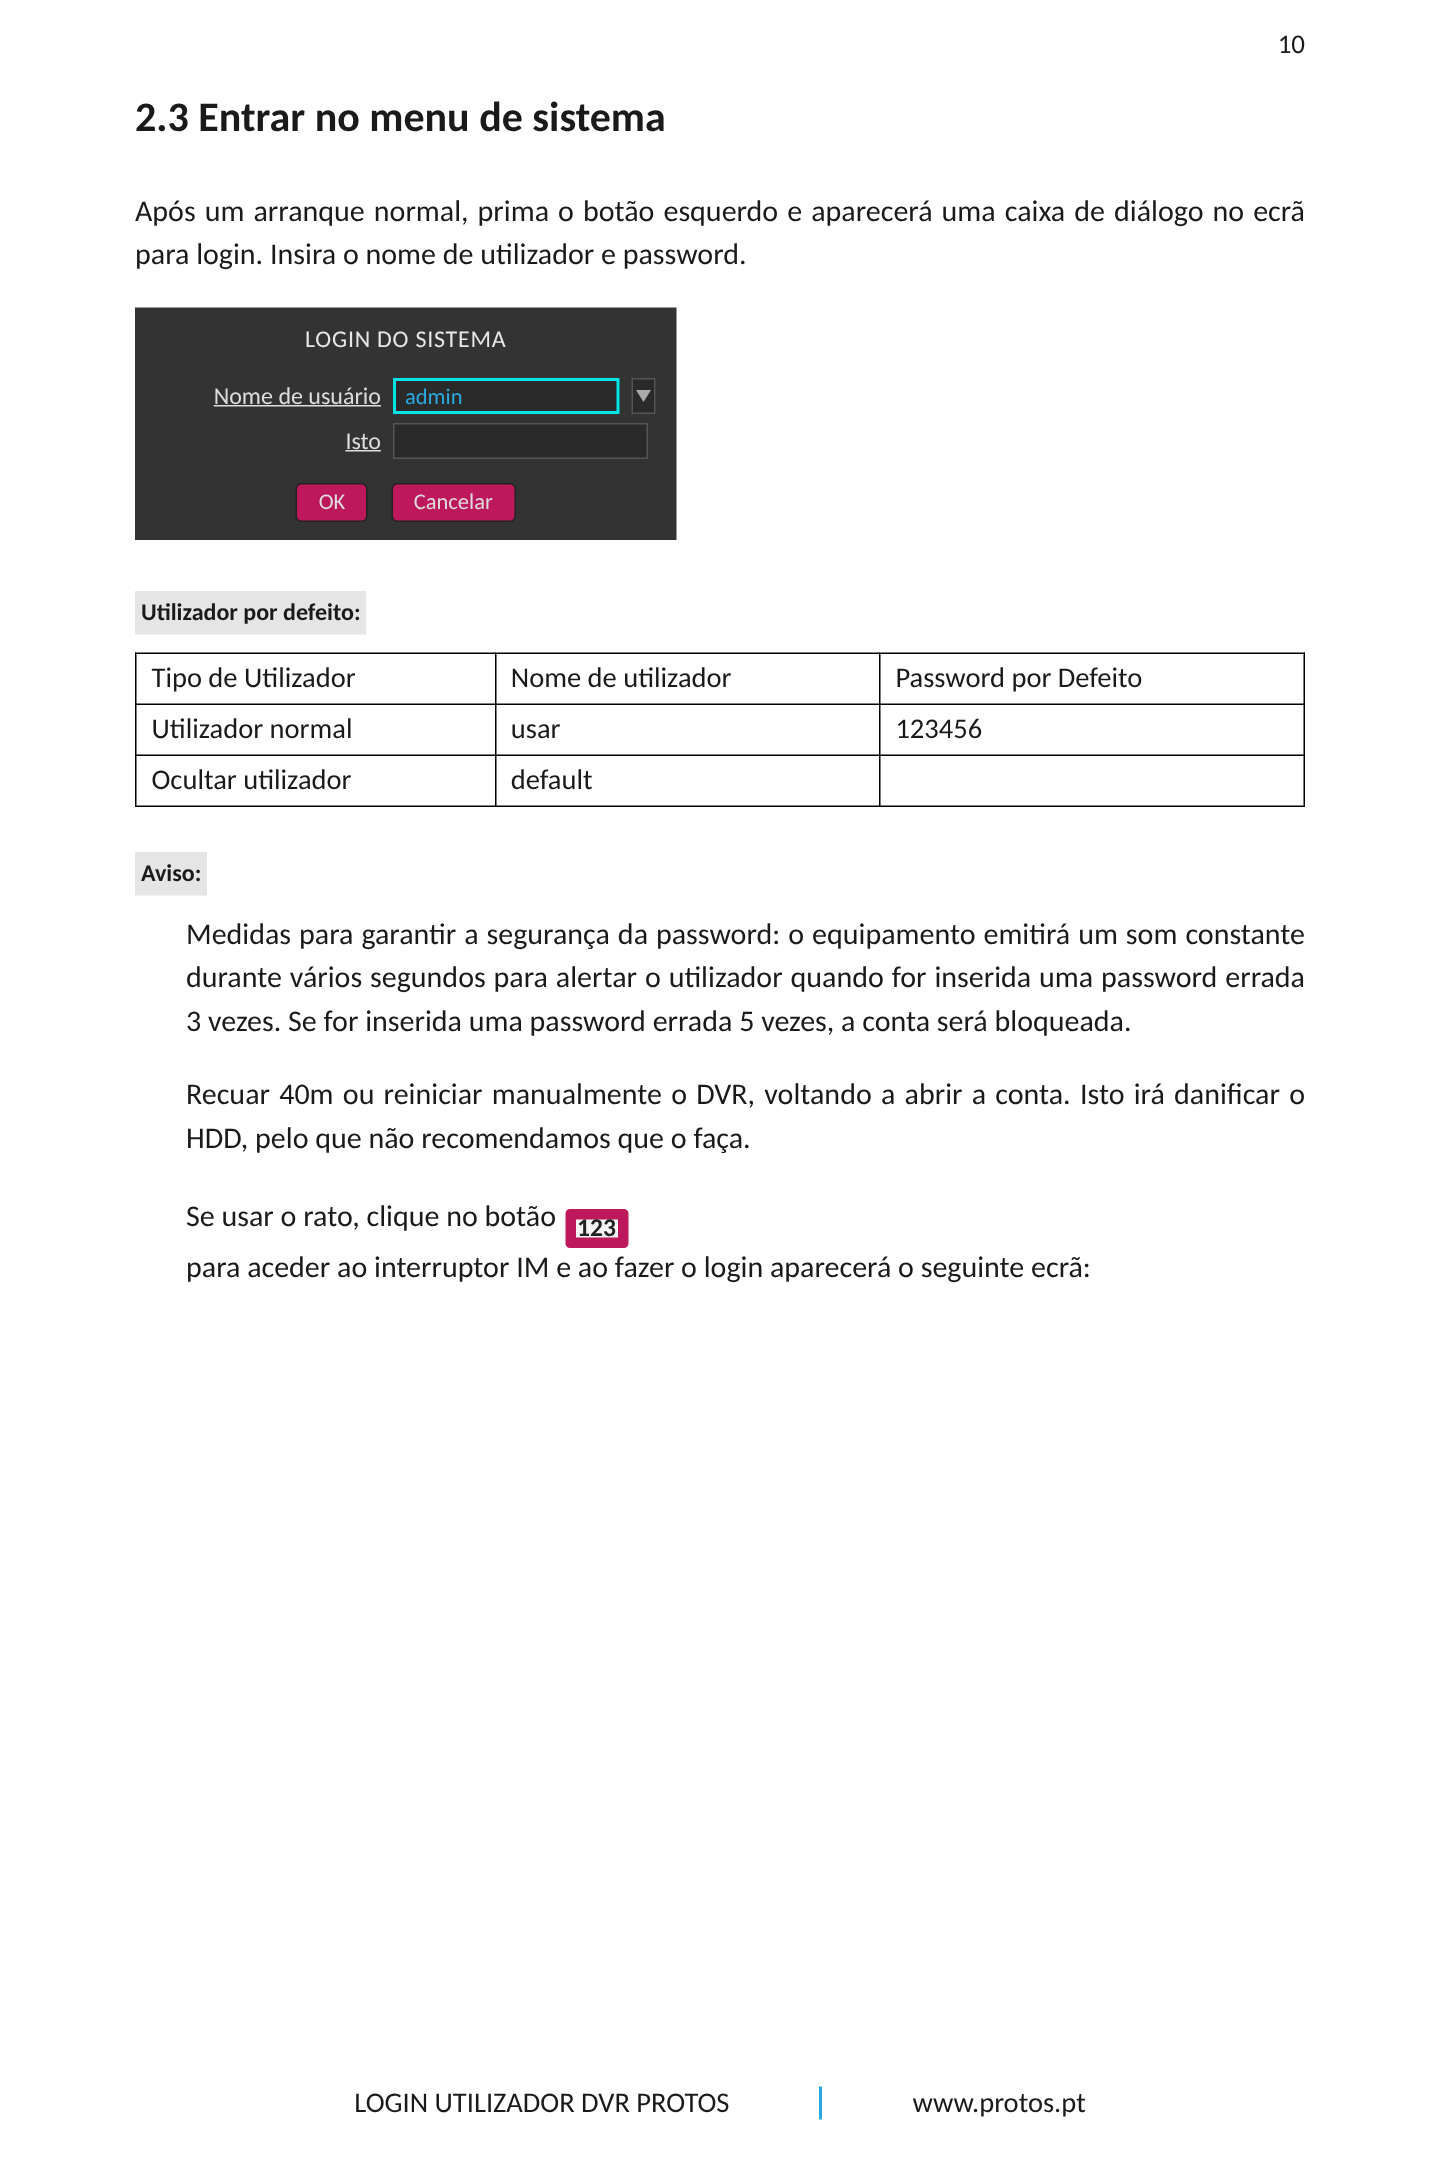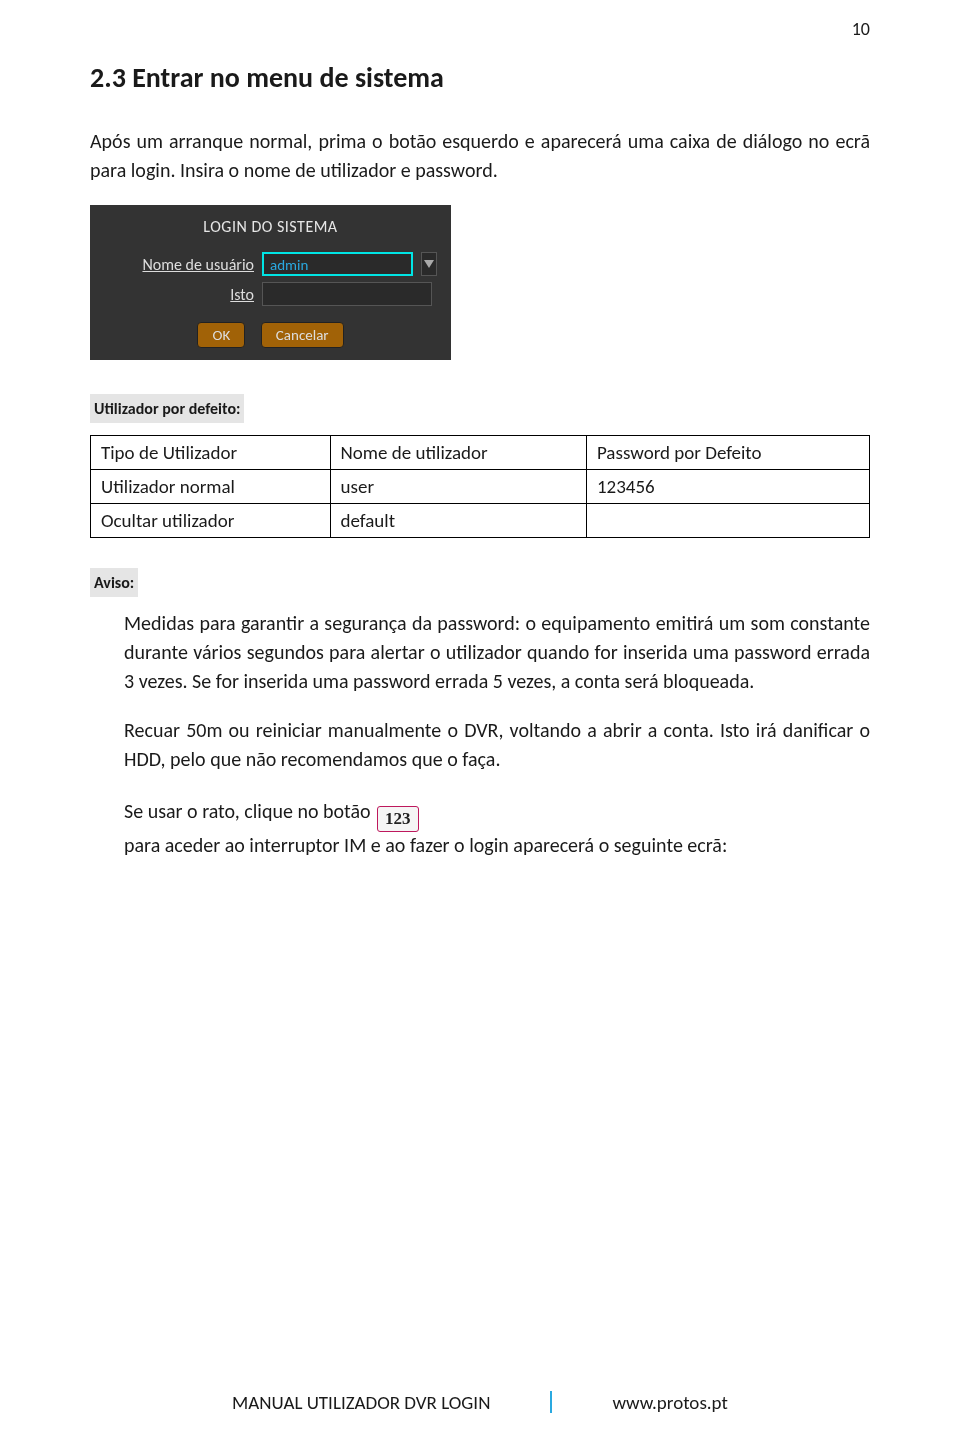--- a/index.html
+++ b/index.html
@@ -77,21 +77,21 @@
     align-items: center;
     justify-content: center;
   }
   .login-dd svg { width: 10px; height: 8px; }
   .login-btnrow {
     text-align: center;
     margin-top: 16px;
   }
   .login-btn {
     display: inline-block;
-    background: #a16207;
+    background: #be185d;
     color: #ddd;
     border: 1px solid #222;
     border-radius: 4px;
     padding: 3px 14px;
     margin: 0 6px;
     font-size: 15px;
   }
   .section-label {
     background: #e5e5e5;
     display: inline-block;
@@ -125,29 +125,28 @@
     text-align: justify;
     margin-bottom: 10px;
   }
   .icon-123 {
     display: inline-flex;
     align-items: center;
     justify-content: center;
     width: 42px;
     height: 26px;
     background: #f5f5f5;
-    border: 1px solid #be185d;
+    border: 7px solid #be185d;
     border-radius: 3px;
     font-size: 17px;
     font-weight: bold;
     color: #222;
     margin: 0 6px;
     position: relative;
     top: 4px;
-    font-family: Liberation Serif, serif;
   }
   .footer {
     position: absolute;
     left: 0;
     bottom: 42px;
     width: 100%;
     display: flex;
     justify-content: center;
     gap: 60px;
     font-size: 19px;
@@ -199,43 +198,43 @@
 
 <table class="defaults">
   <tbody>
       <tr>
     <td>Tipo de Utilizador</td>
     <td>Nome de utilizador</td>
     <td>Password por Defeito</td>
   </tr>
   <tr>
     <td>Utilizador normal</td>
-    <td>user</td>
+    <td>usar</td>
     <td>123456</td>
   </tr>
   <tr>
     <td>Ocultar utilizador</td>
     <td>default</td>
     <td></td>
   </tr>
 </tbody>
   </table>
 
 
 <div class="section-label">Aviso:</div>
 
 <p class="aviso-block">Medidas para garantir a segurança da password: o equipamento emitirá um som constante durante vários segundos para alertar o utilizador quando for inserida uma password errada 3 vezes. Se for inserida uma password errada 5 vezes, a conta será bloqueada.</p>
-<p class="aviso-block">Recuar 50m ou reiniciar manualmente o DVR, voltando a abrir a conta. Isto irá danificar o HDD, pelo que não recomendamos que o faça.</p>
+<p class="aviso-block">Recuar 40m ou reiniciar manualmente o DVR, voltando a abrir a conta. Isto irá danificar o HDD, pelo que não recomendamos que o faça.</p>
 
 <div class="aviso-row">
   <span>Se usar o rato, clique no botão</span>
   <span class="icon-123">123</span>
   <span>para aceder ao interruptor IM e ao fazer o login aparecerá o seguinte ecrã:</span>
 </div>
 
 <div class="footer">
-  <span class="footer-left">MANUAL UTILIZADOR DVR LOGIN</span>
+  <span class="footer-left">LOGIN UTILIZADOR DVR PROTOS</span>
   <span class="divider"></span>
   <span class="footer-right">www.protos.pt</span>
 </div>
 
 
 
 
 </body></html>

